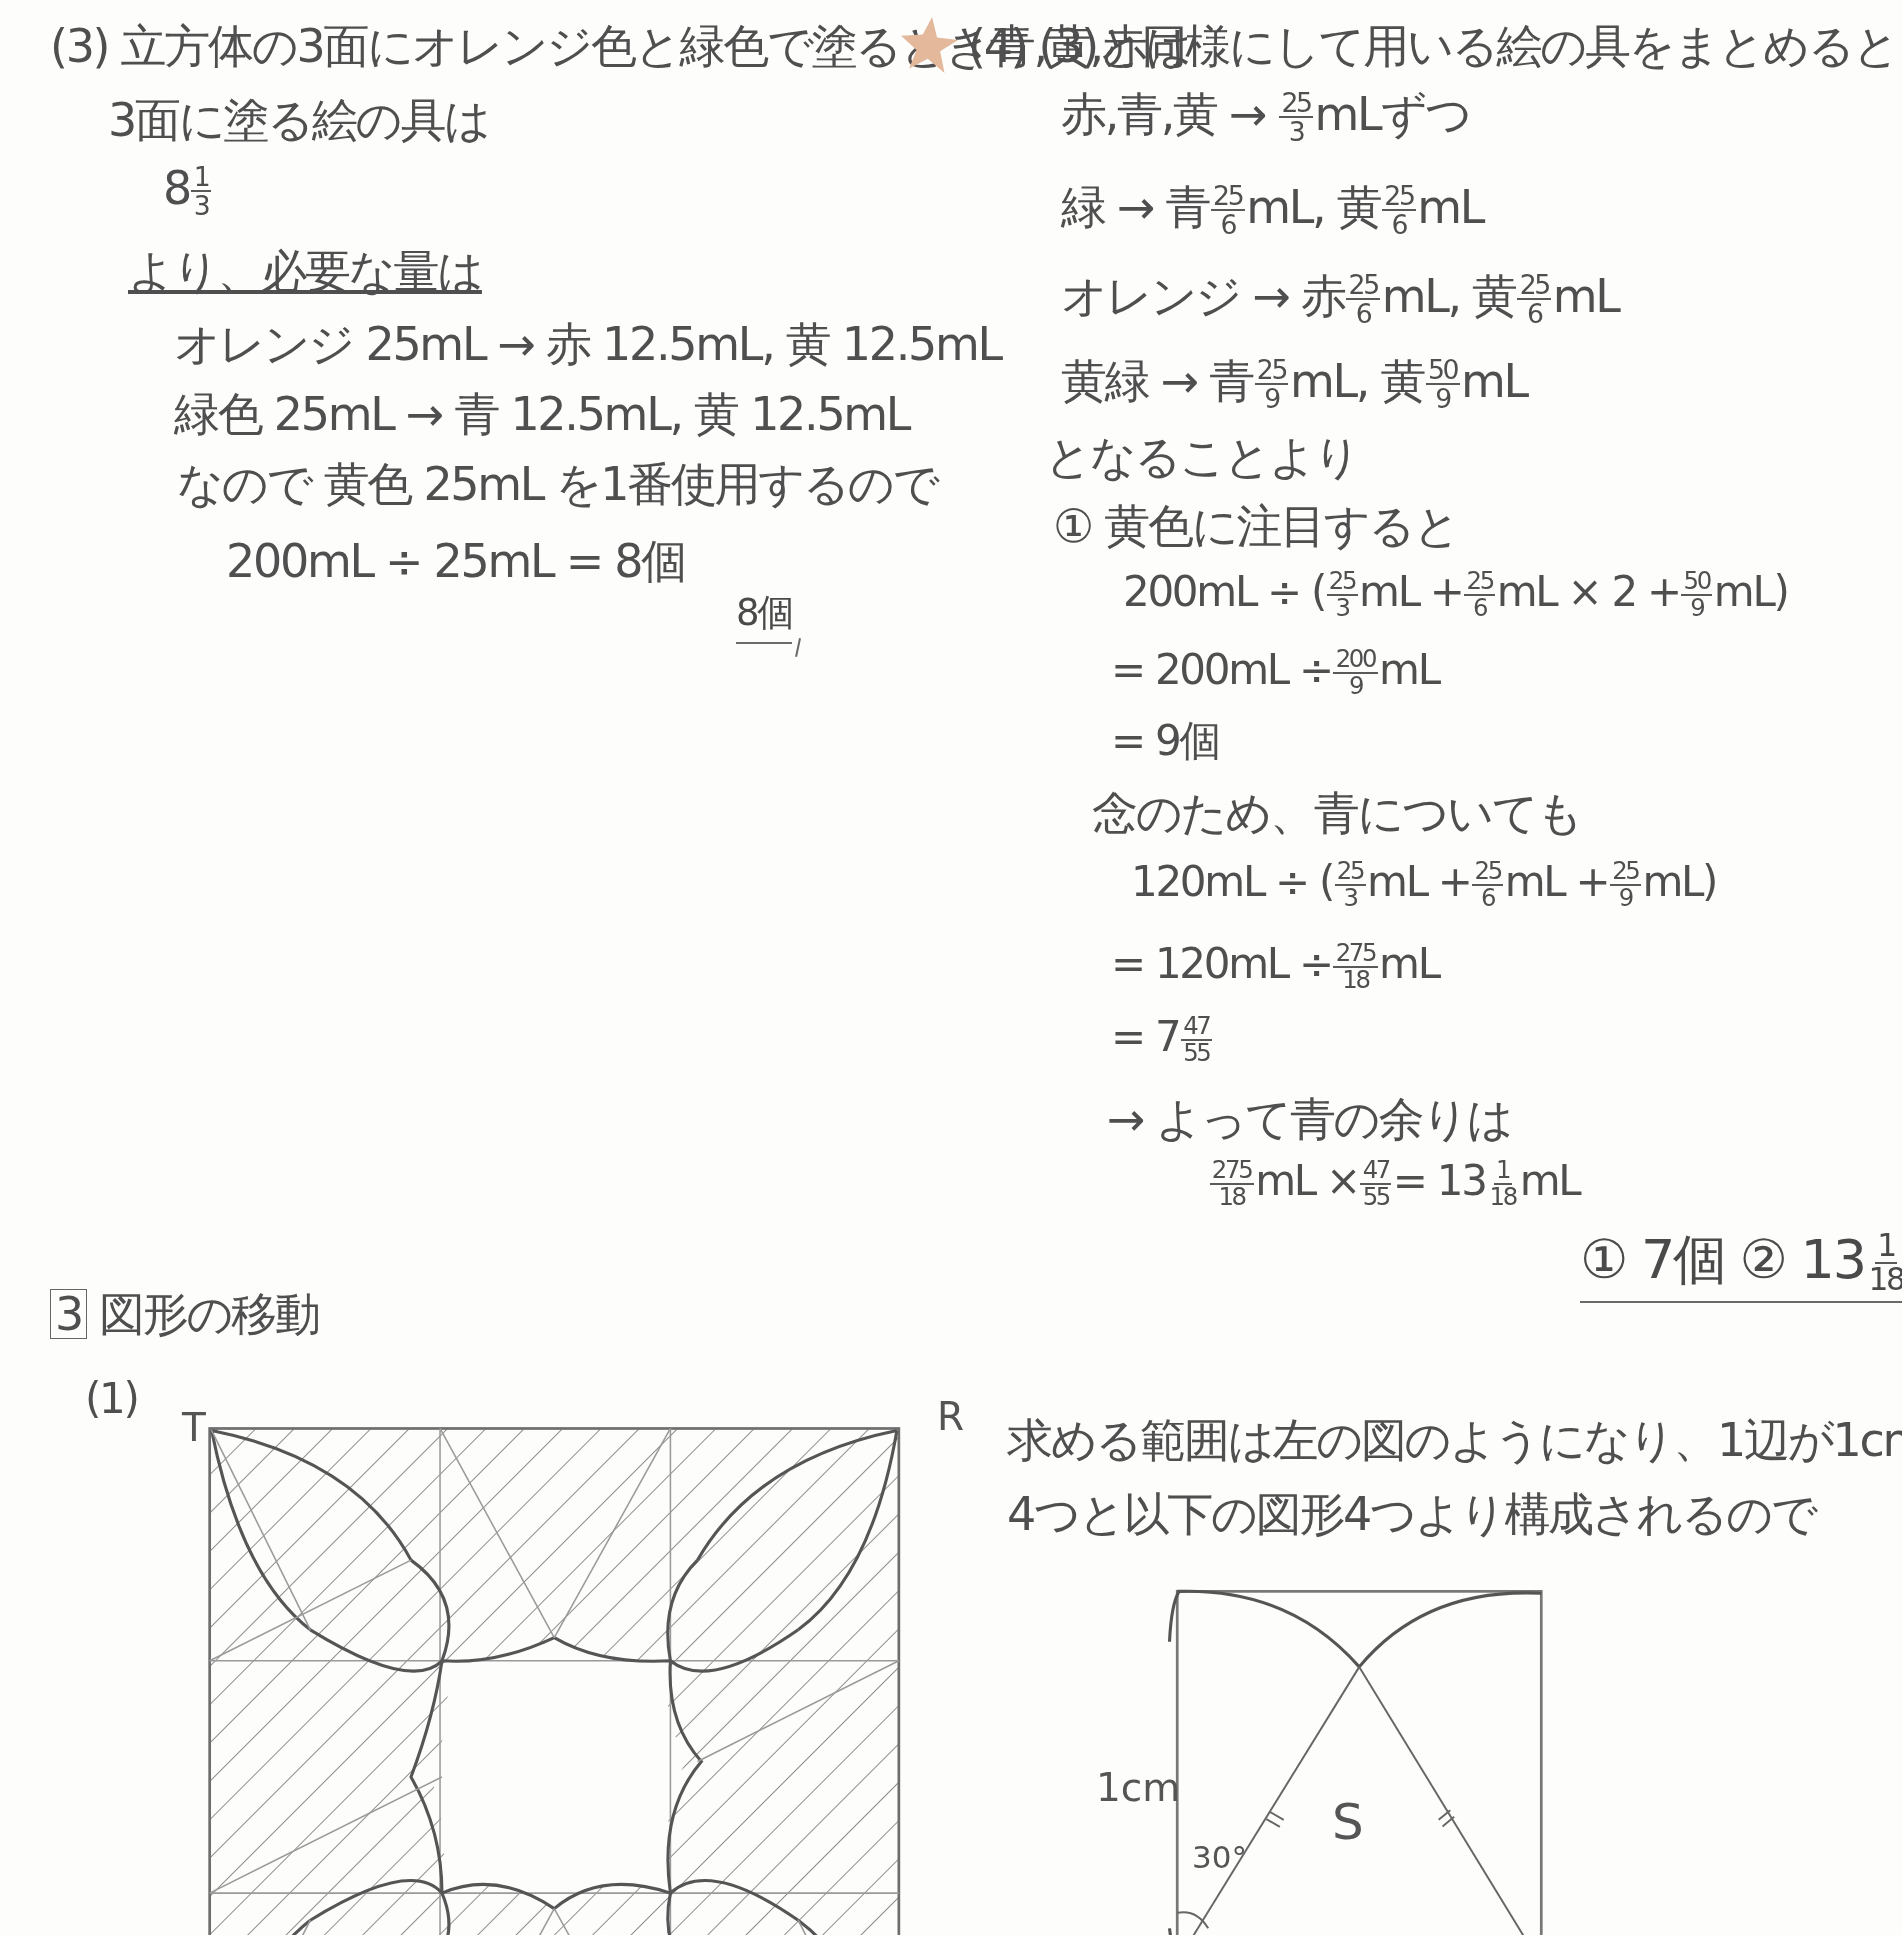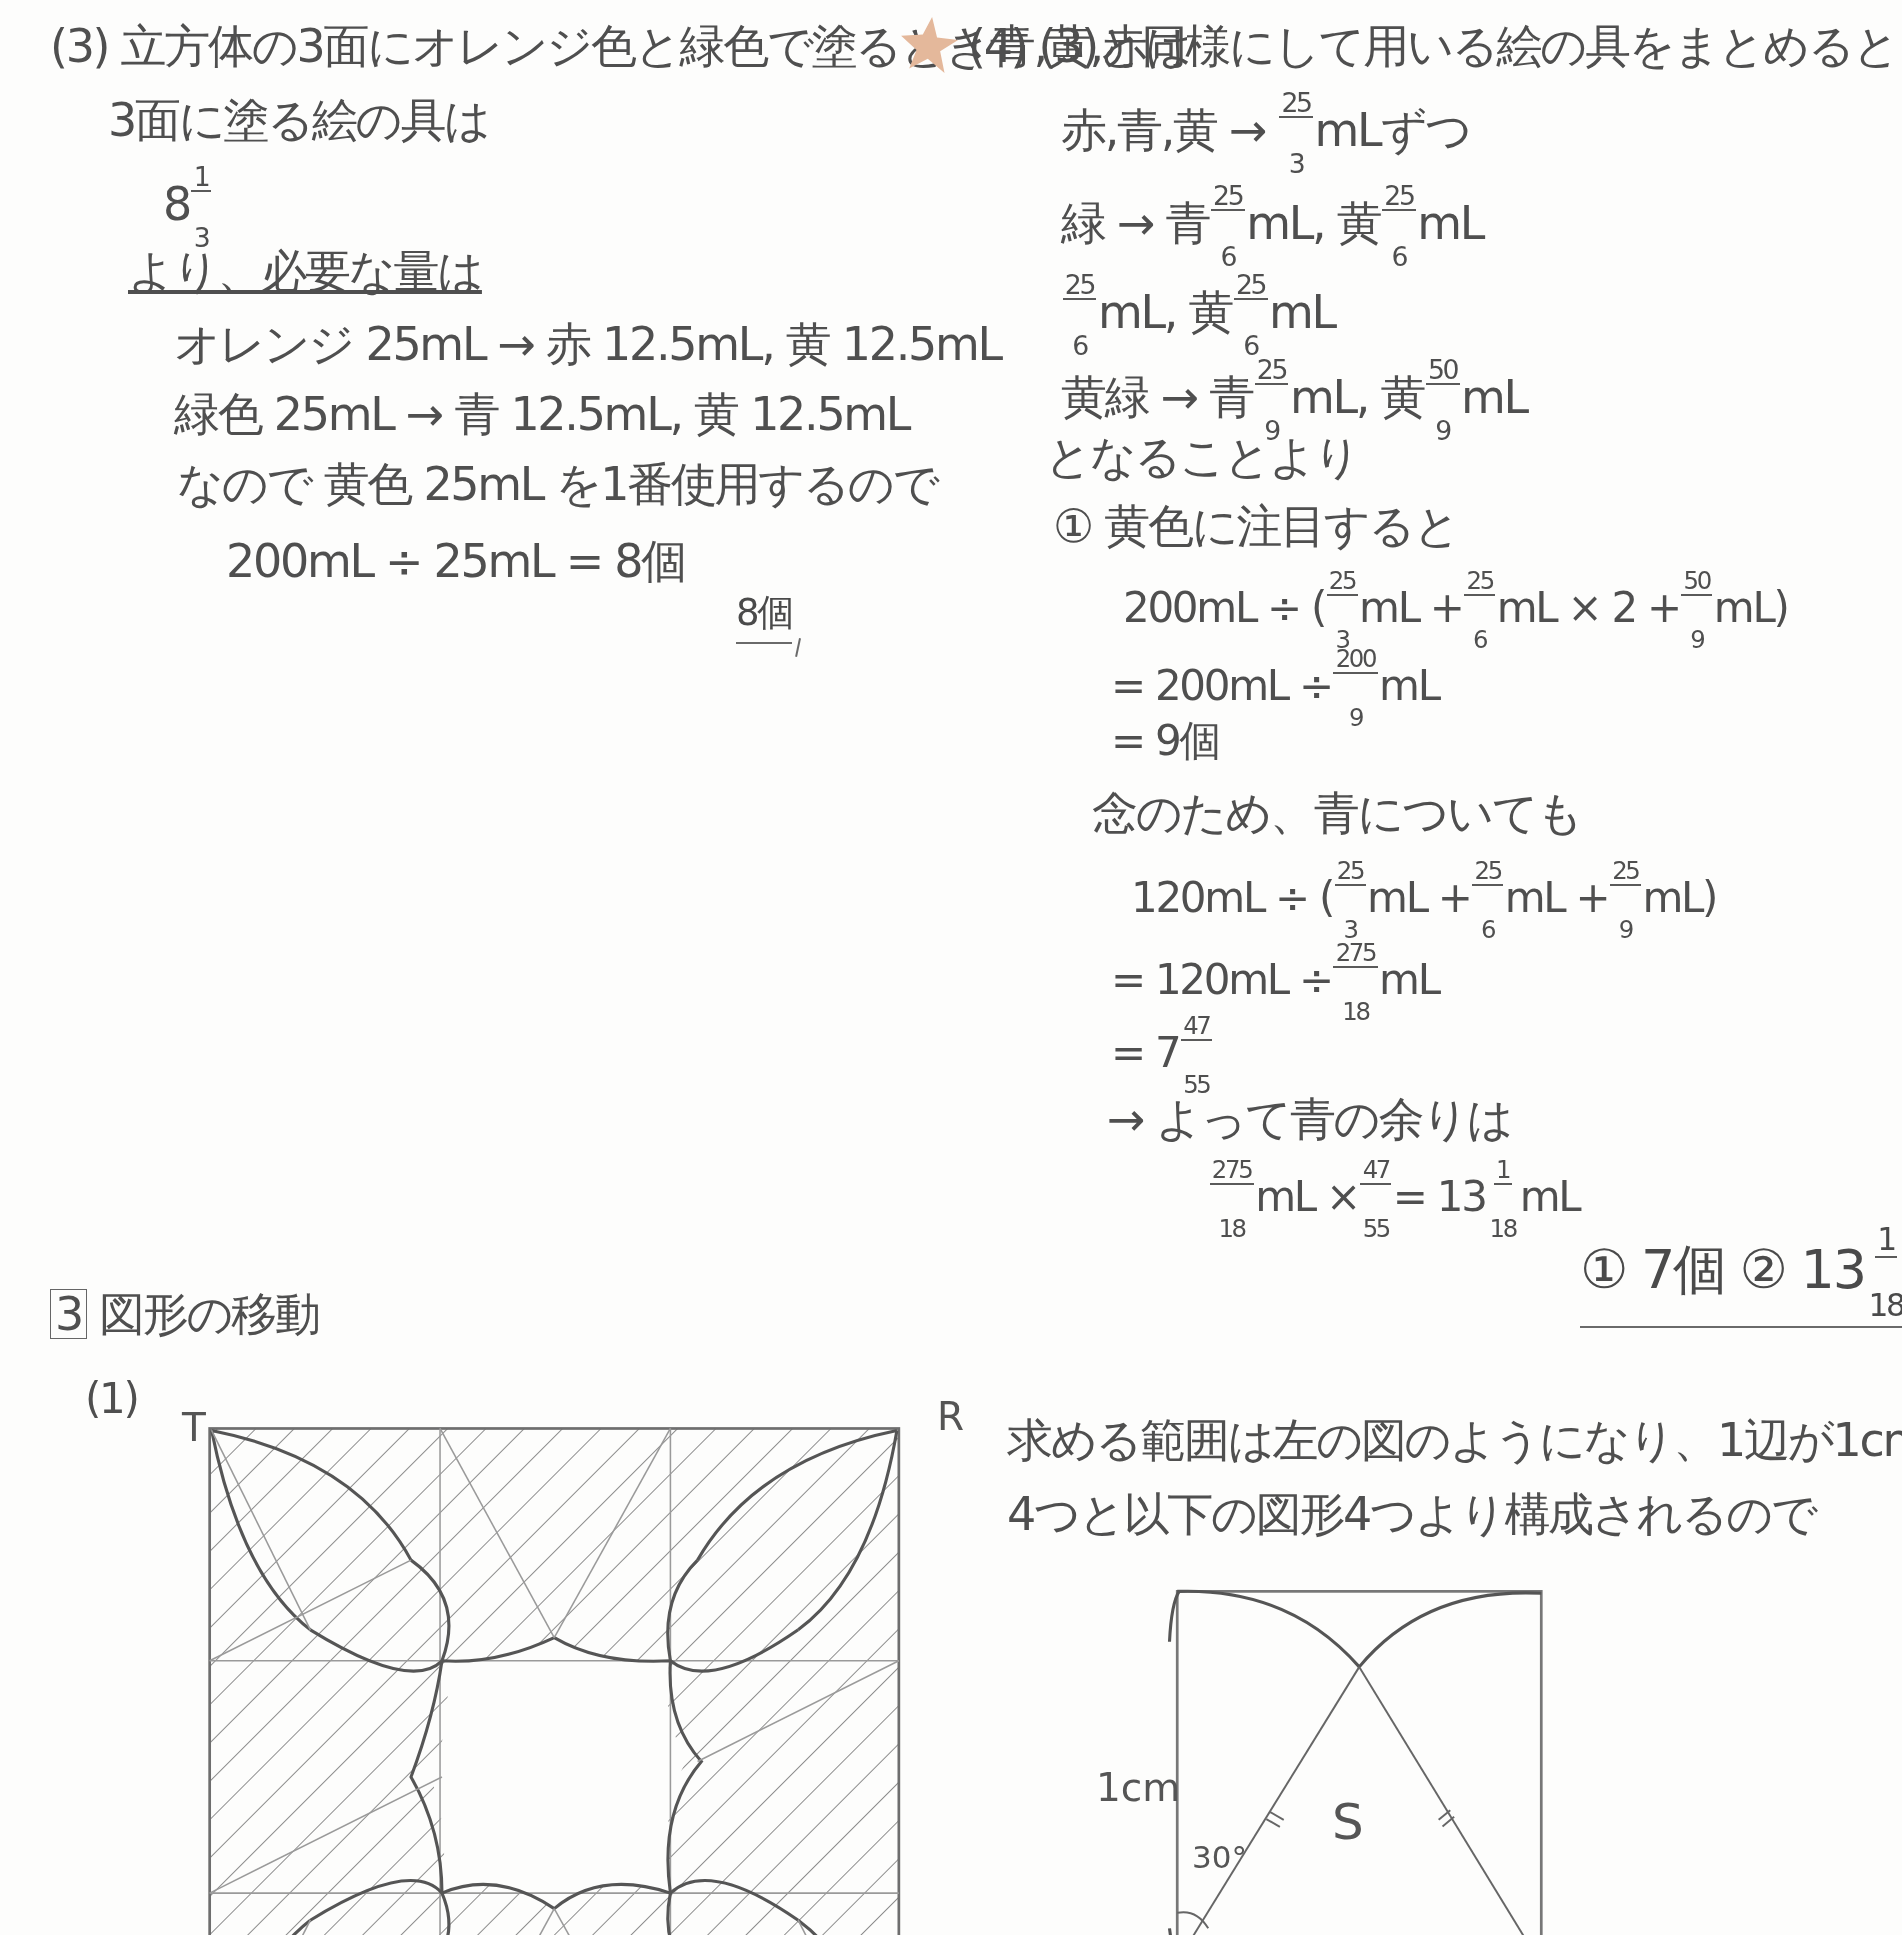--- a/index.html
+++ b/index.html
@@ -4,21 +4,21 @@
 <style>
   html, body { margin:0; padding:0; }
   body {
     width:1902px; height:2698px; position:relative; overflow:hidden;
     background:#fdfdfc;
     font-family:"DejaVu Sans", sans-serif;
     color:#555;
   }
   .ln { position:absolute; white-space:nowrap; font-size:46px; line-height:1; letter-spacing:-2.3px; color:#4f4f4f; }
   .sm { font-size:42px; }
-  .frac { display:inline-flex; flex-direction:column; align-items:center; vertical-align:middle; font-size:0.58em; line-height:1.02; margin:0 1.5px;gap:32px; }
+  .frac { display:inline-flex; flex-direction:column; align-items:center; vertical-align:middle; font-size:0.58em; line-height:1.02; margin:0 1.5px; }
   .frac .n { border-bottom:2.3px solid #5a5a5a; padding:0 2.3px; }
   .frac .d { padding:0 2.3px; }
   .ans { position:absolute; font-size:37px; letter-spacing:-2.3px; color:#4a4a4a; border-bottom:2.3px solid #6a6a6a; padding-bottom:3.9px; white-space:nowrap; }
   .ans::after { content:""; position:absolute; right:-7px; bottom:-15.5px; width:2.3px; height:19.4px; background:#6a6a6a; transform:rotate(12deg); }
   .star { position:absolute; left:898px; top:13.6px; width:62px; height:62px; }
   .boxed { display:inline-block; border:1.9px solid #666; padding:0 3.9px; line-height:1.05; }
   svg { position:absolute; }
   .pt { position:absolute; font-size:39px; color:#555; }
 </style>
 </head>
@@ -54,21 +54,21 @@
 <div class="ln" style="left:1061px;top:182px;">
   <span>緑 → 青</span><span class="frac">
       <span class="n">25</span>
       <span class="d">6</span>
     </span><span>mL, 黄</span><span class="frac">
       <span class="n">25</span>
       <span class="d">6</span>
     </span><span>mL</span>
 </div>
 <div class="ln" style="left:1061px;top:271px;">
-  <span class="frac">
+  <span>オレンジ → 赤</span><span class="frac">
       <span class="n">25</span>
       <span class="d">6</span>
     </span><span>mL, 黄</span><span class="frac">
       <span class="n">25</span>
       <span class="d">6</span>
     </span><span>mL</span>
 </div>
 <div class="ln" style="left:1061px;top:356px;">
   <span>黄緑 → 青</span><span class="frac">
       <span class="n">25</span>

